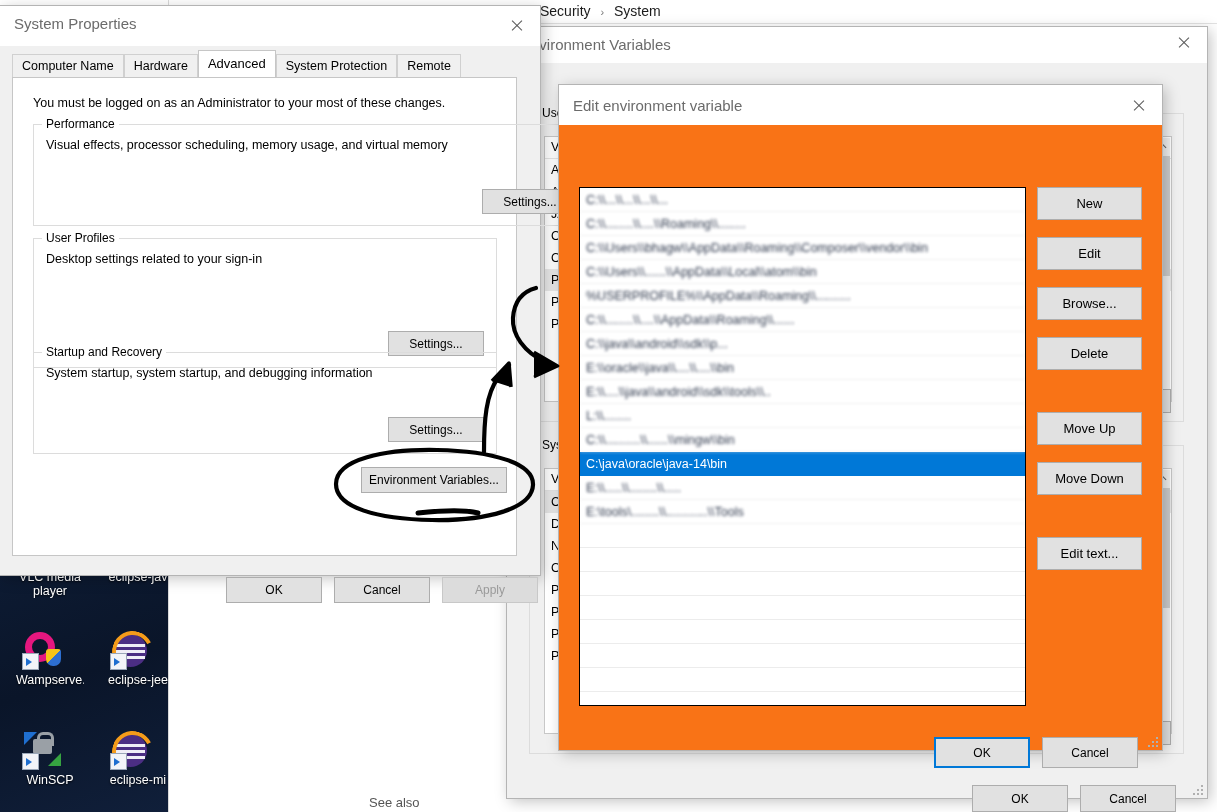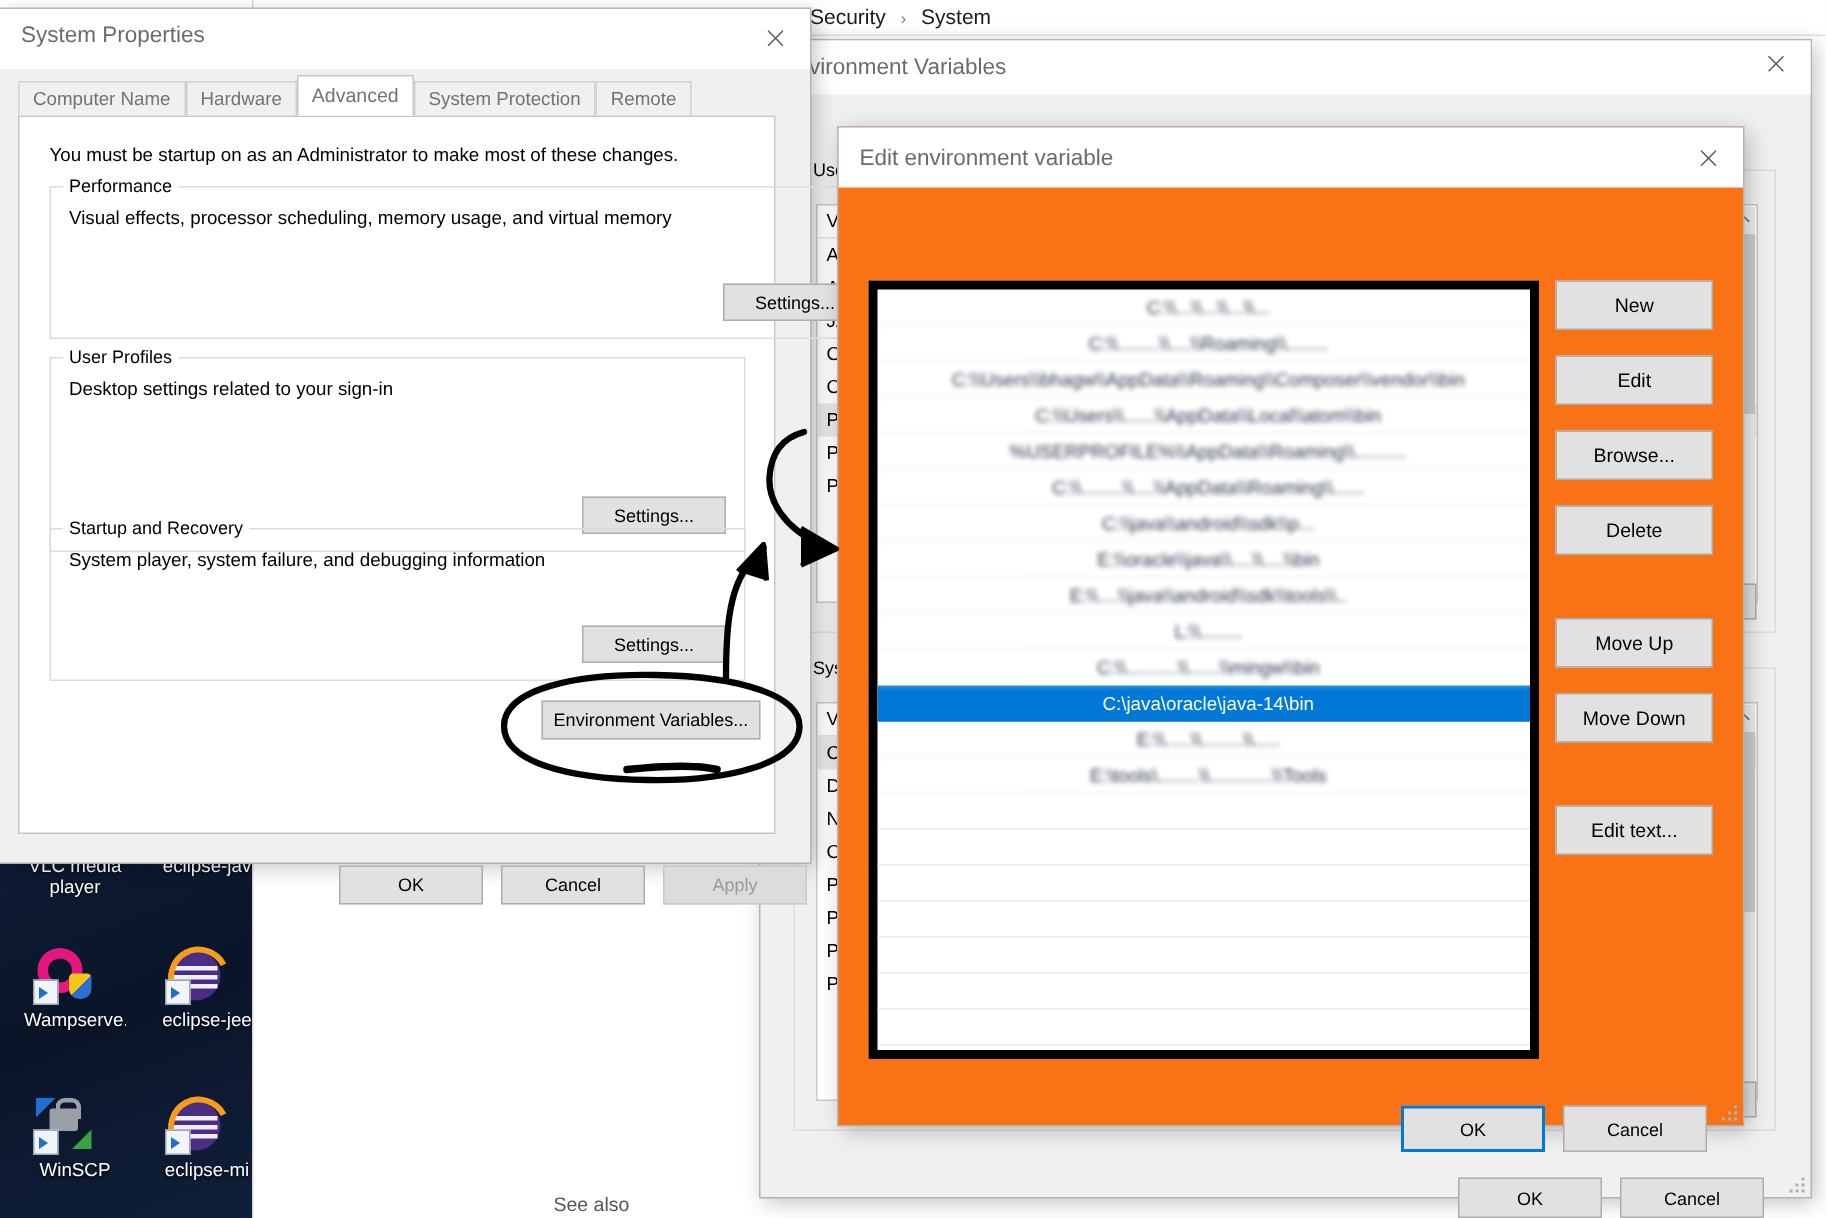--- a/index.html
+++ b/index.html
@@ -78,21 +78,21 @@
 
   .resize-grip{position:absolute;right:4px;bottom:3px;width:11px;height:11px;}
   .resize-grip i{position:absolute;width:2px;height:2px;background:#b0b0b0;}
 
   
   #sysprops{left:0px;top:6px;width:540px;height:569px;background:#f0f0f0;}
   #sysprops .win-title{height:40px;}
   #sp-body{position:absolute;left:0;top:40px;right:0;bottom:0;}
   #sp-tabs{position:absolute;left:12px;top:8px;height:23px;}
   .tab{float:left;height:23px;line-height:22px;padding:0 9px;font-size:12.5px;background:#f0f0f0;
-    border:1px solid #d0d0d0;border-bottom:none;color:#737373;cursor:default;box-sizing:border-box;}
+    border:1px solid #d0d0d0;border-bottom:none;color:#000000;cursor:default;box-sizing:border-box;}
   .tab.active{background:#fff;height:27px;line-height:25px;margin-top:-4px;border-color:#c6c6c6;
     position:relative;z-index:3;font-size:13px;}
   #sp-page{position:absolute;left:12px;top:31px;width:505px;height:479px;background:#fff;
     border:1px solid #c6c6c6;box-sizing:border-box;}
   #sp-admin{position:absolute;left:20px;top:18px;font-size:12.5px;}
   #sp-footer{position:absolute;left:0;right:0;top:524px;height:45px;}
 
   
   #envwin{left:507px;top:27px;width:700px;height:771px;}
   #ev-body{position:absolute;left:0;top:36px;right:0;bottom:0;}
@@ -109,21 +109,21 @@
   .scroll .arrow::after{content:"";position:absolute;left:5px;top:6px;width:6px;height:6px;
     border-left:1.6px solid #606060;border-top:1.6px solid #606060;}
   .scroll .arrow.up::after{transform:rotate(45deg);}
   .scroll .arrow.dn::after{transform:rotate(-135deg);top:4px;}
   .scroll .thumb{position:absolute;left:0;width:17px;background:#cdcdcd;}
 
   
   #editwin{left:559px;top:85px;width:603px;height:665px;background:#f97316;}
   #edit-body{position:absolute;left:0;top:40px;right:0;bottom:0;}
   #edit-list{position:absolute;left:20px;top:62px;width:447px;height:519px;background:#fff;
-    border:6px solid #000000;box-sizing:border-box;overflow:hidden;text-align:center;}
+    border:1px solid #000000;box-sizing:border-box;overflow:hidden;}
   .path-row{height:24px;line-height:24px;font-size:12.5px;padding-left:6px;
     border-bottom:1px solid #ececec;box-sizing:border-box;white-space:nowrap;overflow:hidden;color:#1b1b1b;}
   .path-row.selected{background:#0078d7;color:#fff;border-bottom-color:#0078d7;}
   .path-row.blurred{color:#19233a;filter:blur(1.7px);opacity:.92;}
   .edit-side{position:absolute;left:478px;top:62px;width:105px;}
   .edit-side .btn{width:105px;height:33px;margin-bottom:17px;font-size:13px;}
 
   .small-txt{font-size:12.5px;}
   .arrow-svg{position:absolute;left:0;top:0;pointer-events:none;}
 </style>
@@ -285,37 +285,37 @@
   <div id="sp-body">
     <div id="sp-tabs">
       <div class="tab">Computer Name</div>
       <div class="tab">Hardware</div>
       <div class="tab active">Advanced</div>
       <div class="tab">System Protection</div>
       <div class="tab">Remote</div>
     </div>
 
     <div id="sp-page">
-      <div id="sp-admin">You must be startup on as an Administrator to make most of these changes.</div>
+      <div id="sp-admin">You must be logged on as an Administrator to your most of these changes.</div>
 
       <div class="grpbox" style="left:20px;top:46px;width:558px;height:102px;">
         <span class="lgd">Performance</span>
         <div class="small-txt" style="position:absolute;left:12px;top:13px;">Visual effects, processor scheduling, memory usage, and virtual memory</div>
         <div class="btn" style="position:absolute;right:12px;bottom:11px;width:96px;height:25px;">Settings...</div>
       </div>
 
       <div class="grpbox" style="left:20px;top:160px;width:464px;height:130px;">
         <span class="lgd">User Profiles</span>
         <div class="small-txt" style="position:absolute;left:12px;top:13px;">Desktop settings related to your sign-in</div>
         <div class="btn" style="position:absolute;right:12px;bottom:11px;width:96px;height:25px;">Settings...</div>
       </div>
 
       <div class="grpbox" style="left:20px;top:274px;width:464px;height:102px;">
         <span class="lgd">Startup and Recovery</span>
-        <div class="small-txt" style="position:absolute;left:12px;top:13px;">System player, system failure, and debugging information</div>
+        <div class="small-txt" style="position:absolute;left:12px;top:13px;">System startup, system startup, and debugging information</div>
         <div class="btn" style="position:absolute;right:12px;bottom:11px;width:96px;height:25px;">Settings...</div>
       </div>
 
       <div class="btn" style="position:absolute;left:348px;top:389px;width:146px;height:26px;">Environment Variables...</div>
     </div>
 
     <div id="sp-footer">
       <div class="btn" style="position:absolute;left:226px;top:7px;width:96px;height:26px;">OK</div>
       <div class="btn" style="position:absolute;left:334px;top:7px;width:96px;height:26px;">Cancel</div>
       <div class="btn disabled" style="position:absolute;left:442px;top:7px;width:96px;height:26px;">Apply</div>

